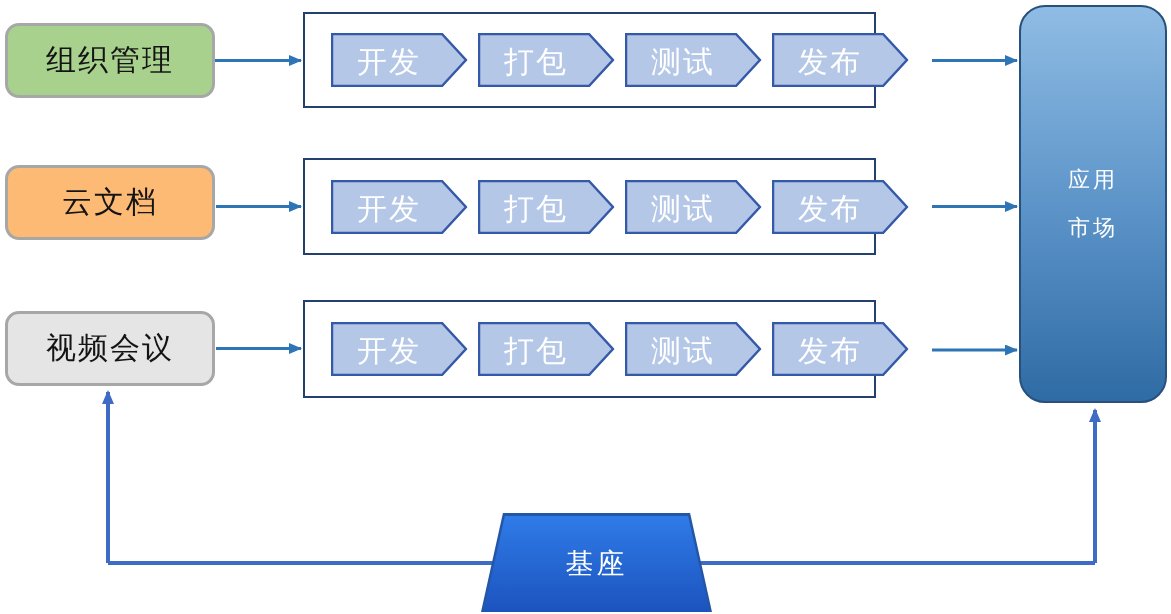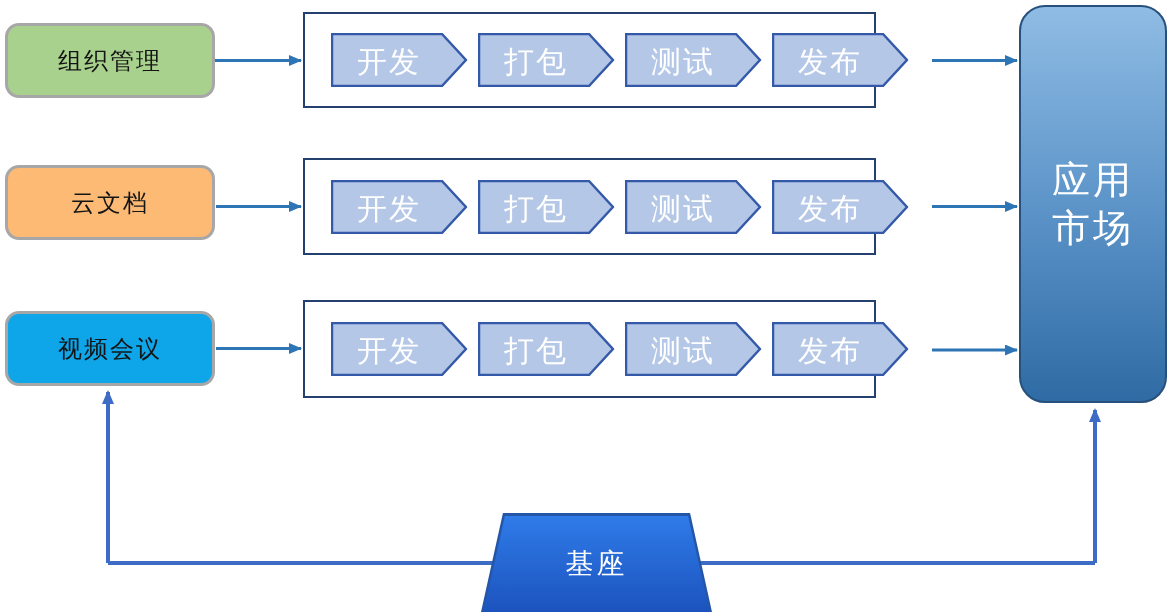--- a/index.html
+++ b/index.html
@@ -7,21 +7,21 @@
     position:relative;width:1171px;height:614px;background:#ffffff;
     font-family:"Liberation Sans",sans-serif;overflow:hidden;
   }
   
   .overlay{position:absolute;left:0;top:0;width:1171px;height:614px;}
   
   .source-box{
     position:absolute;left:5px;width:210px;height:75px;
     border:3px solid #a7a7a7;border-radius:14px;
     display:flex;align-items:center;justify-content:center;
-    font-size:24px;color:#141414;letter-spacing:2px;box-sizing:border-box;
+    font-size:30px;color:#141414;letter-spacing:2px;box-sizing:border-box;
   }
   .source-org{top:23px;background:#a9d18e;}
   .source-docs{top:165px;background:#9dc3e6;}
   .source-meeting{top:311px;background:#ffd966;}
   
   .pipeline{
     position:absolute;left:303px;width:573px;box-sizing:border-box;
     border:2.5px solid #23406f;background:transparent;
   }
   .pipeline-1{top:12px;height:96px;}
@@ -34,21 +34,21 @@
     fill:#ffffff;font-size:30px;letter-spacing:2px;
     font-family:"Liberation Sans",sans-serif;
     text-anchor:middle;dominant-baseline:central;
   }
   
   .market-box{
     position:absolute;left:1019px;top:5px;width:148px;height:398px;
     box-sizing:border-box;border:2.5px solid #27517c;border-radius:26px;
     background:linear-gradient(180deg,#8fbce4 0%,#5b93c8 52%,#2f6ba4 100%);
     display:flex;flex-direction:column;align-items:center;justify-content:center;
-    color:#ffffff;font-size:38px;line-height:48px;letter-spacing:3px;
+    color:#ffffff;font-size:22px;line-height:48px;letter-spacing:3px;
   }
   
   .base-outer{
     position:absolute;left:481px;top:513px;width:231px;height:99px;
     background:#2456a8;
     clip-path:polygon(9.5% 0,90.5% 0,100% 100%,0 100%);
   }
   .base-inner{
     position:absolute;left:2.5px;top:2.5px;right:2.5px;bottom:0;
     background:linear-gradient(180deg,#2f7be8 0%,#1c53be 100%);
@@ -84,21 +84,21 @@
     <line x1="108" y1="563" x2="108" y2="392" stroke="#3e6bc5" stroke-width="4" marker-end="url(#arrowRoyal)"></line>
     <line x1="1095" y1="563" x2="1095" y2="410" stroke="#3e6bc5" stroke-width="4" marker-end="url(#arrowRoyal)"></line>
   </svg>
 
   <div class="source-box source-org" style="background-color: rgb(169, 209, 142);">
     <span>组织管理</span>
   </div>
   <div class="source-box source-docs" style="background-color: #fdba74;">
     <span>云文档</span>
   </div>
-  <div class="source-box source-meeting" style="background-color: #0ea5e9;">
+  <div class="source-box source-meeting" style="background-color: #e5e5e5;">
     <span>视频会议</span>
   </div>
 
   <div class="pipeline pipeline-1">
     <svg class="stage stage-0" width="137" height="54" viewBox="0 0 137 54">
       <polygon points="1,1 111,1 135,27 111,53 1,53"></polygon>
       <text x="58" y="28">开发</text>
     </svg>
     <svg class="stage stage-1" width="137" height="54" viewBox="0 0 137 54">
       <polygon points="1,1 111,1 135,27 111,53 1,53"></polygon>

